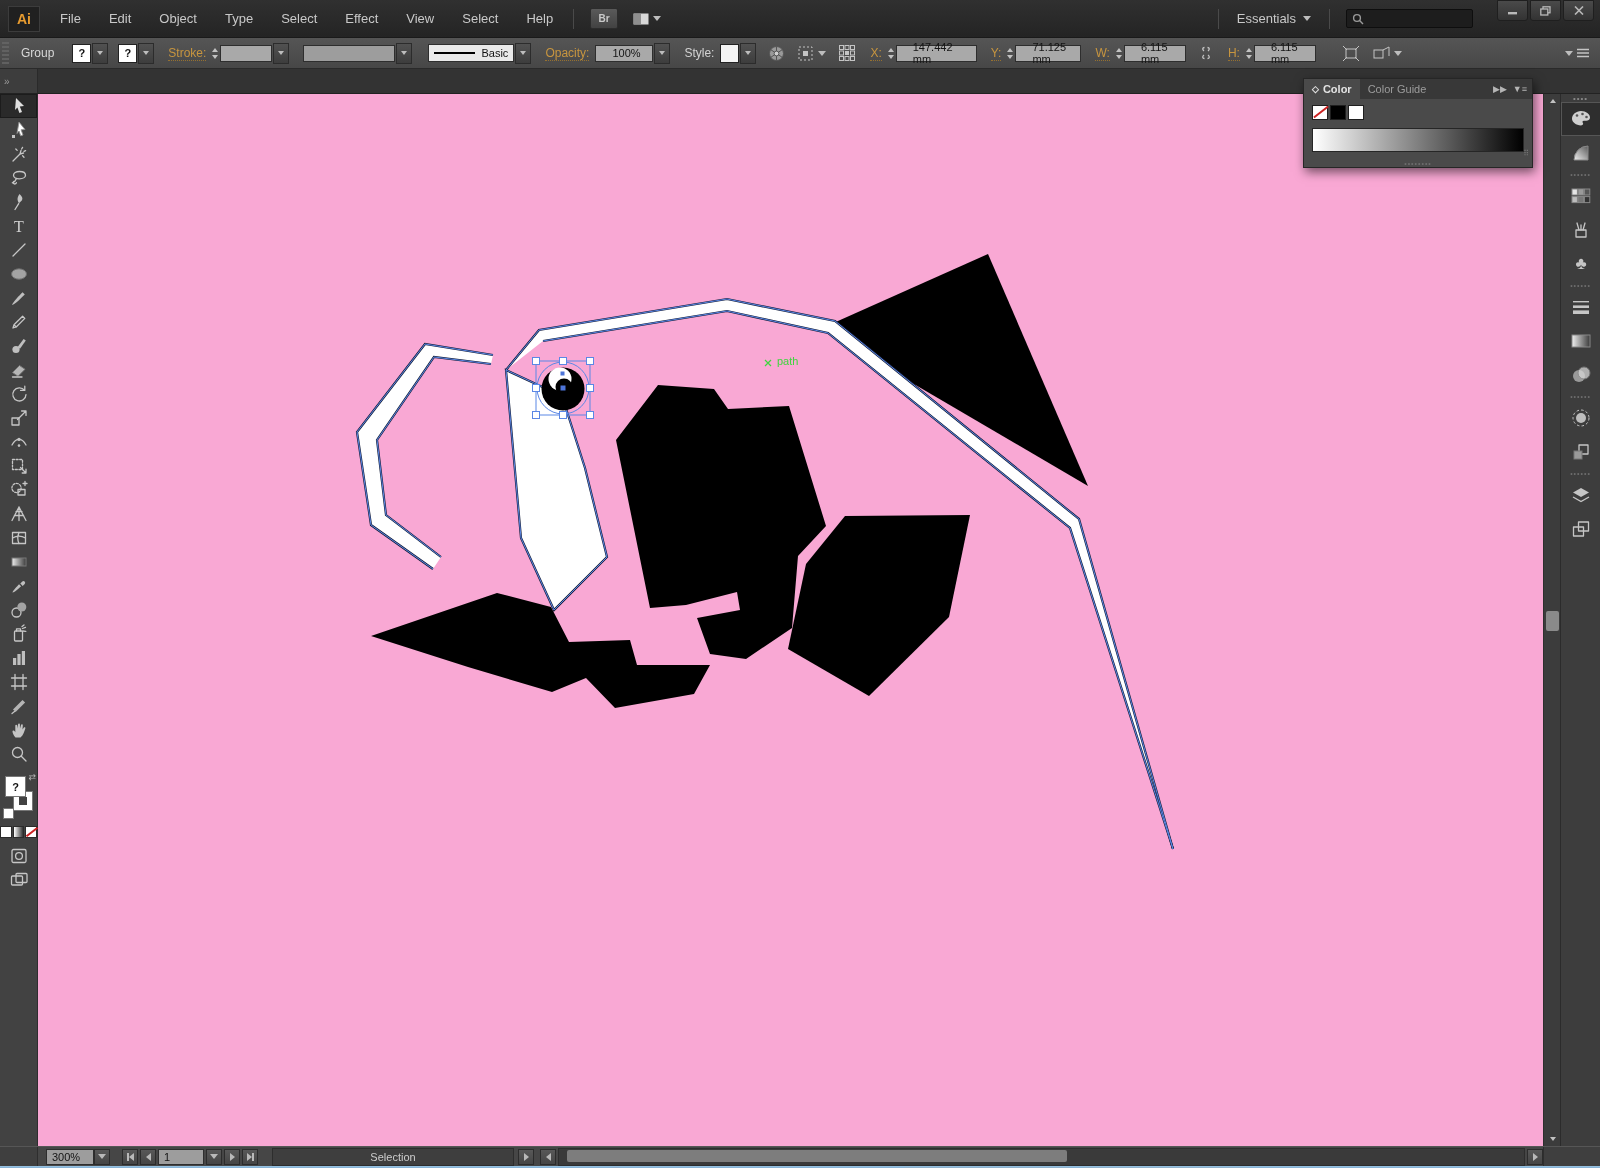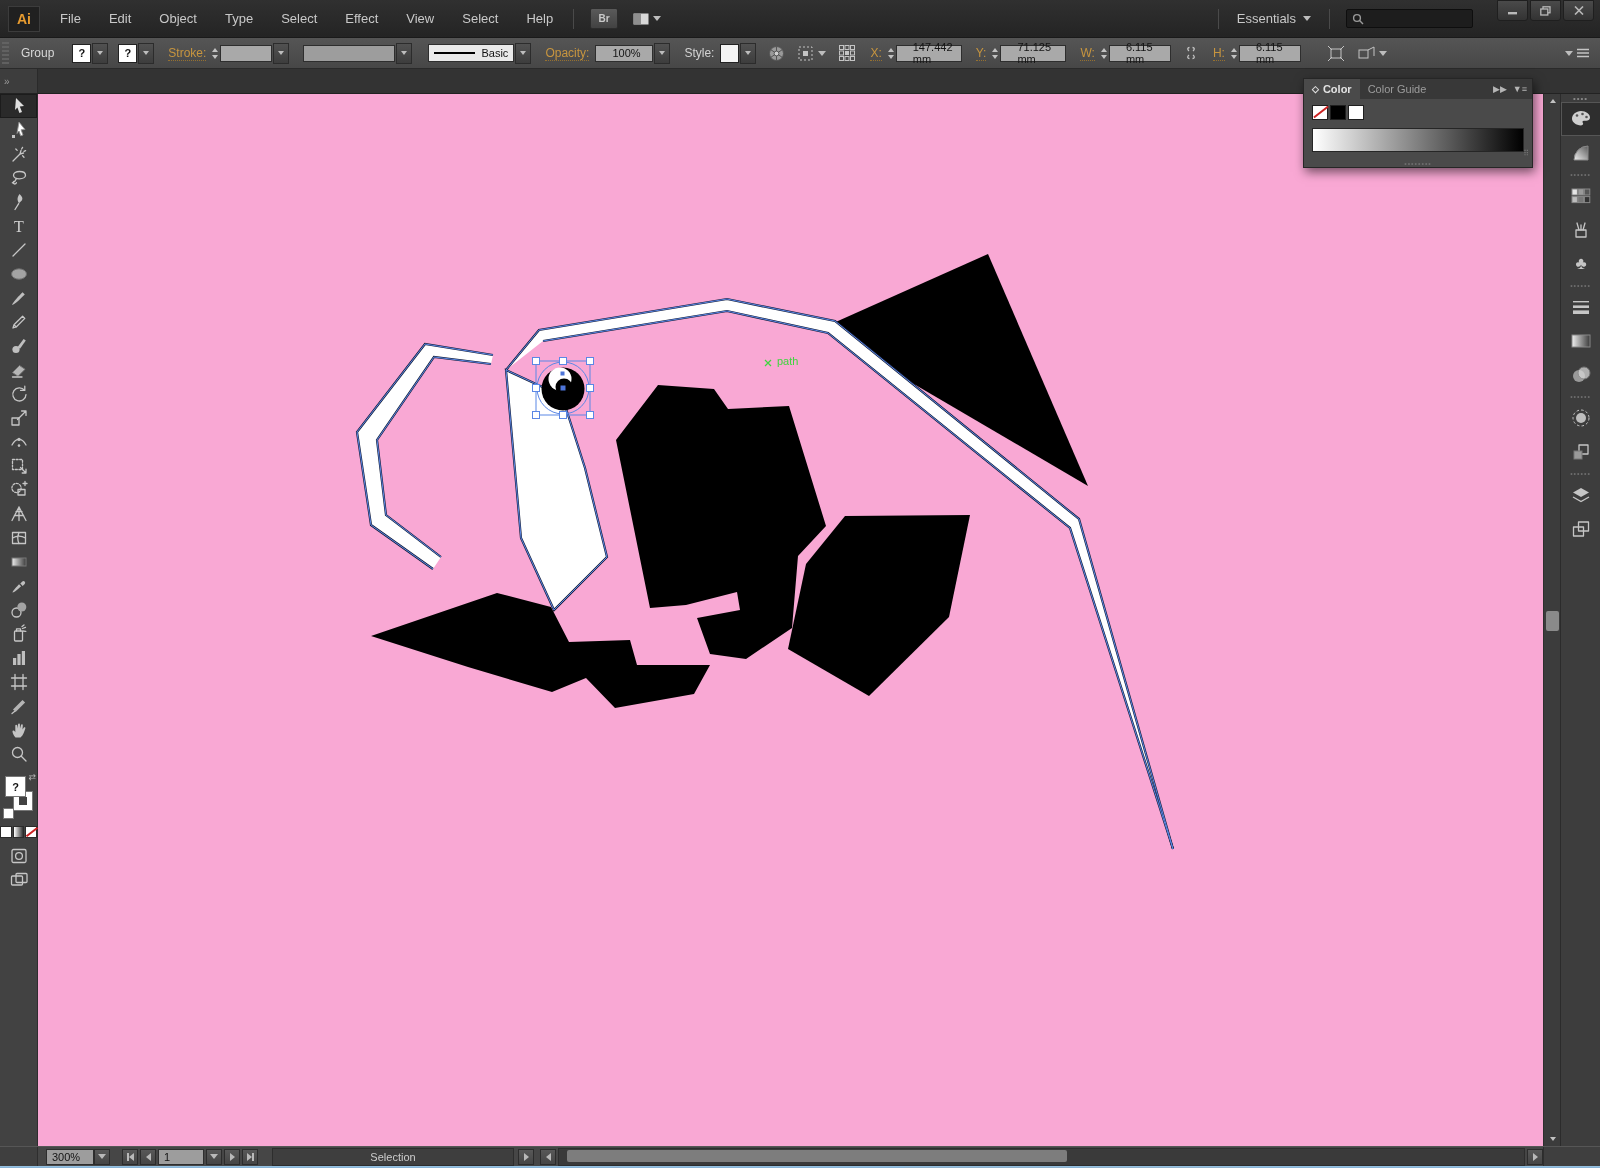--- a/index.html
+++ b/index.html
@@ -255,21 +255,21 @@
             <rect x="12.5" y="12.5" width="4" height="4"></rect>
         </g>
         <rect x="7" y="7" width="4" height="4" fill="#c4c4c4"></rect>
       </svg>
     </div>
     <span class="olabel">X:</span>
     <div class="spin">
         <span class="tri-up-s"></span>
         <span class="tri-down-s"></span>
       </div>
-    <div class="field" style="width:66px">147.442 mm</div>
+    <div class="field" style="width:81px">147.442 mm</div>
     <span class="olabel">Y:</span>
     <div class="spin">
         <span class="tri-up-s"></span>
         <span class="tri-down-s"></span>
       </div>
     <div class="field" style="width:66px">71.125 mm</div>
     <span class="olabel">W:</span>
     <div class="spin">
         <span class="tri-up-s"></span>
         <span class="tri-down-s"></span>

